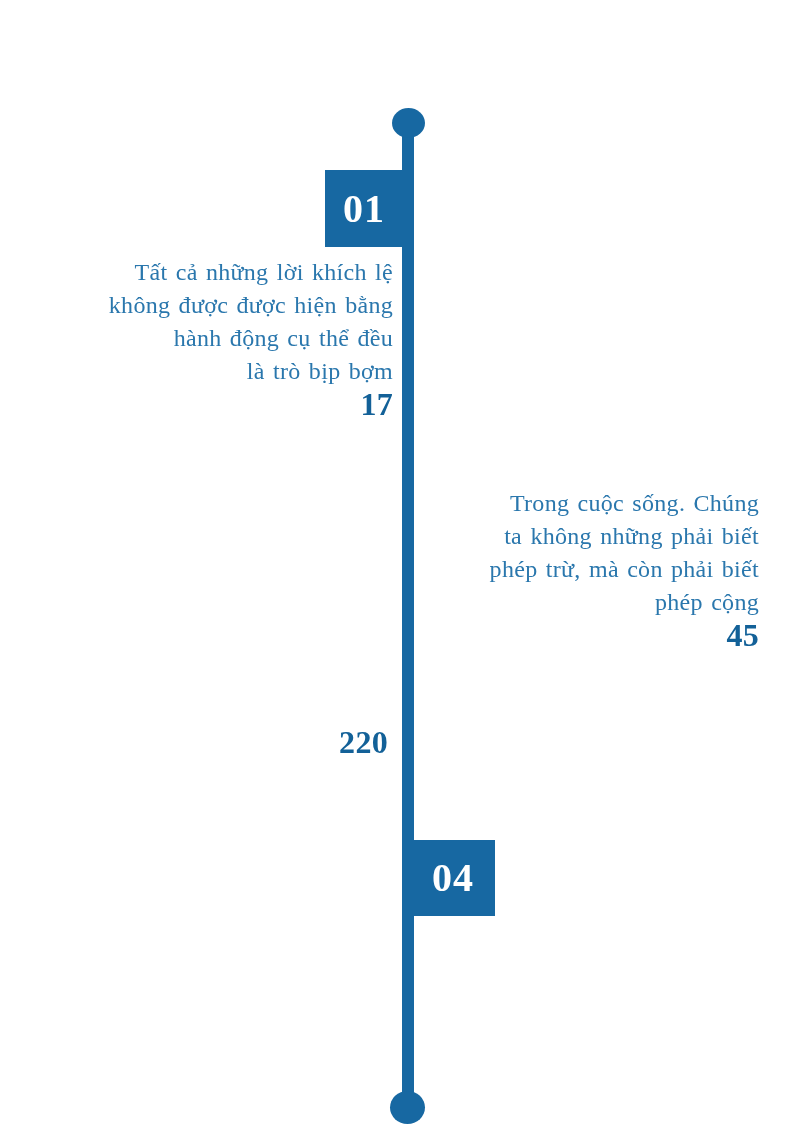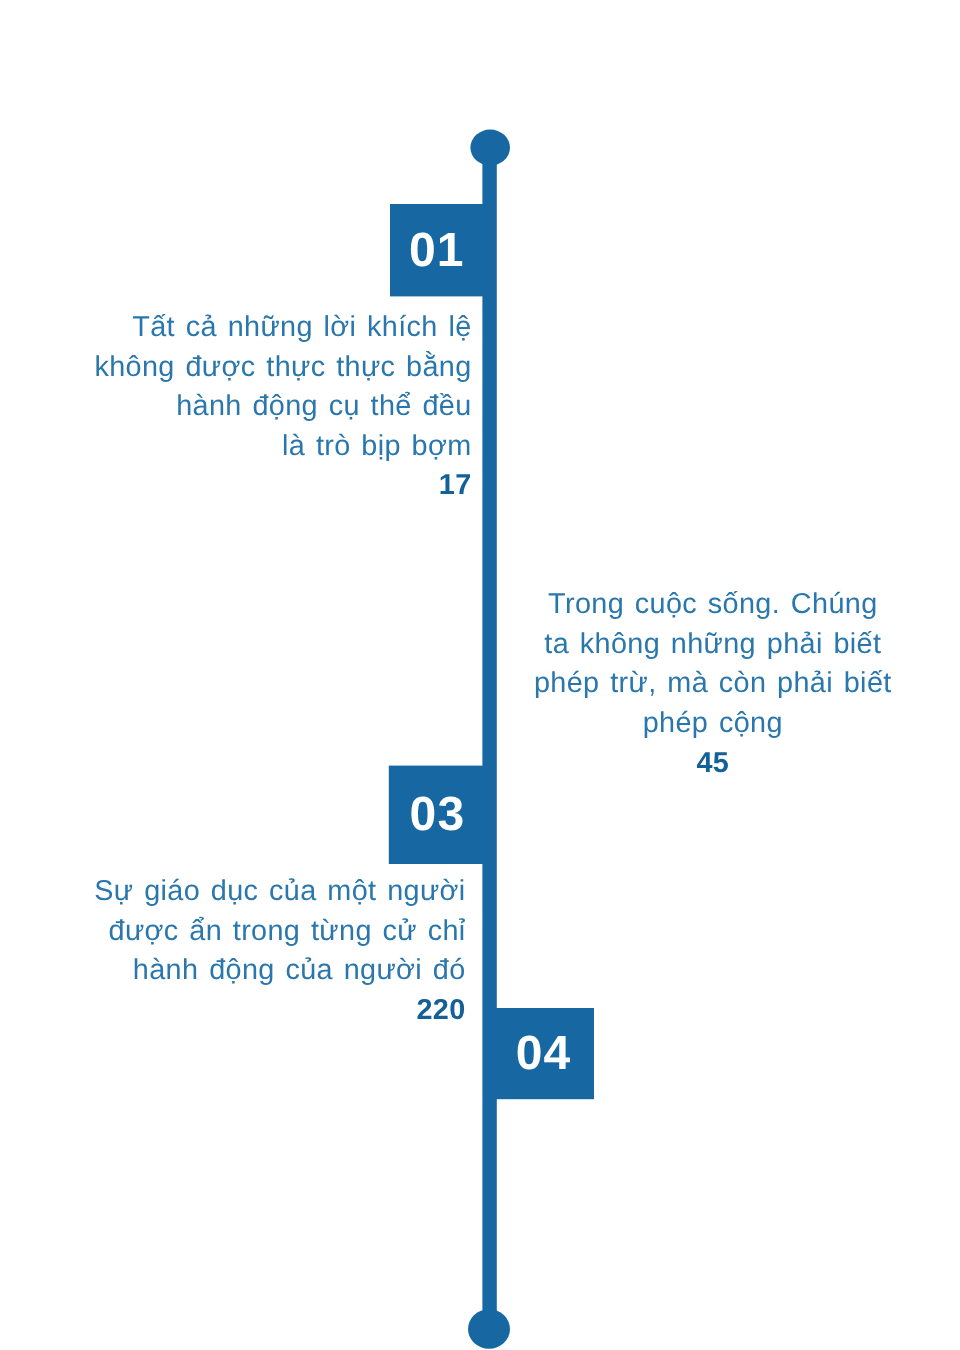--- a/index.html
+++ b/index.html
@@ -10,21 +10,21 @@
     --background: #ffffff;
   }
   * { margin: 0; padding: 0; box-sizing: border-box; }
   html, body { background: var(--background); }
   .page {
     position: relative;
     width: 800px;
     height: 1125px;
     background: var(--background);
     overflow: hidden;
-    font-family: Liberation Sans, sans-serif;
+    font-family: Liberation Serif, serif;
   }
   .timeline-line {
     position: absolute;
     left: 402px;
     top: 124px;
     width: 12px;
     height: 983px;
     background: var(--primary);
   }
   .dot {
@@ -61,65 +61,59 @@
     word-spacing: 2px;
   }
   .quote .lines {
     display: block;
     white-space: pre-line;
   }
   .quote .page-num {
     display: block;
     font-weight: bold;
     color: var(--page-number);
-    font-size: 24px;
+    font-size: 32px;
     line-height: 33px;
   }
   .quote.align-right { text-align: right; }
-  .quote.align-left  { text-align: center; }
+  .quote.align-left  { text-align: right; }
   .quote.quote-1 { left: 38px;  top: 256px; width: 355px; }
   .quote.quote-2 { left: 429px; top: 487px; width: 330px; }
   .quote.quote-3 { left: 33px;  top: 726px; width: 355px; }
   .quote.quote-4 { left: 425px; top: 924px; width: 340px; }
 </style>
 </head>
 <body>
 
 <div class="page">
 
   <div class="timeline-line"></div>
   <div class="dot top"></div>
   <div class="dot bottom"></div>
 
   <div class="num-box box-1">
     <span class="num">01</span>
   </div>
   <div class="quote quote-1 align-right">
     <span class="lines">Tất cả những lời khích lệ
-không được thực thực bằng
+không được được hiện bằng
 hành động cụ thể đều
 là trò bịp bợm</span>
     <span class="page-num">17</span>
   </div>
 
   <div class="quote quote-2 align-left">
     <span class="lines">Trong cuộc sống. Chúng
 ta không những phải biết
 phép trừ, mà còn phải biết
 phép cộng</span>
     <span class="page-num">45</span>
   </div>
 
-  <div class="num-box box-3">
-    <span class="num">03</span>
-  </div>
   <div class="quote quote-3 align-right">
-    <span class="lines">Sự giáo dục của một người
-được ẩn trong từng cử chỉ
-hành động của người đó</span>
     <span class="page-num">220</span>
   </div>
 
   <div class="num-box box-4">
     <span class="num">04</span>
   </div>
 
 </div>
 
 </body></html>

